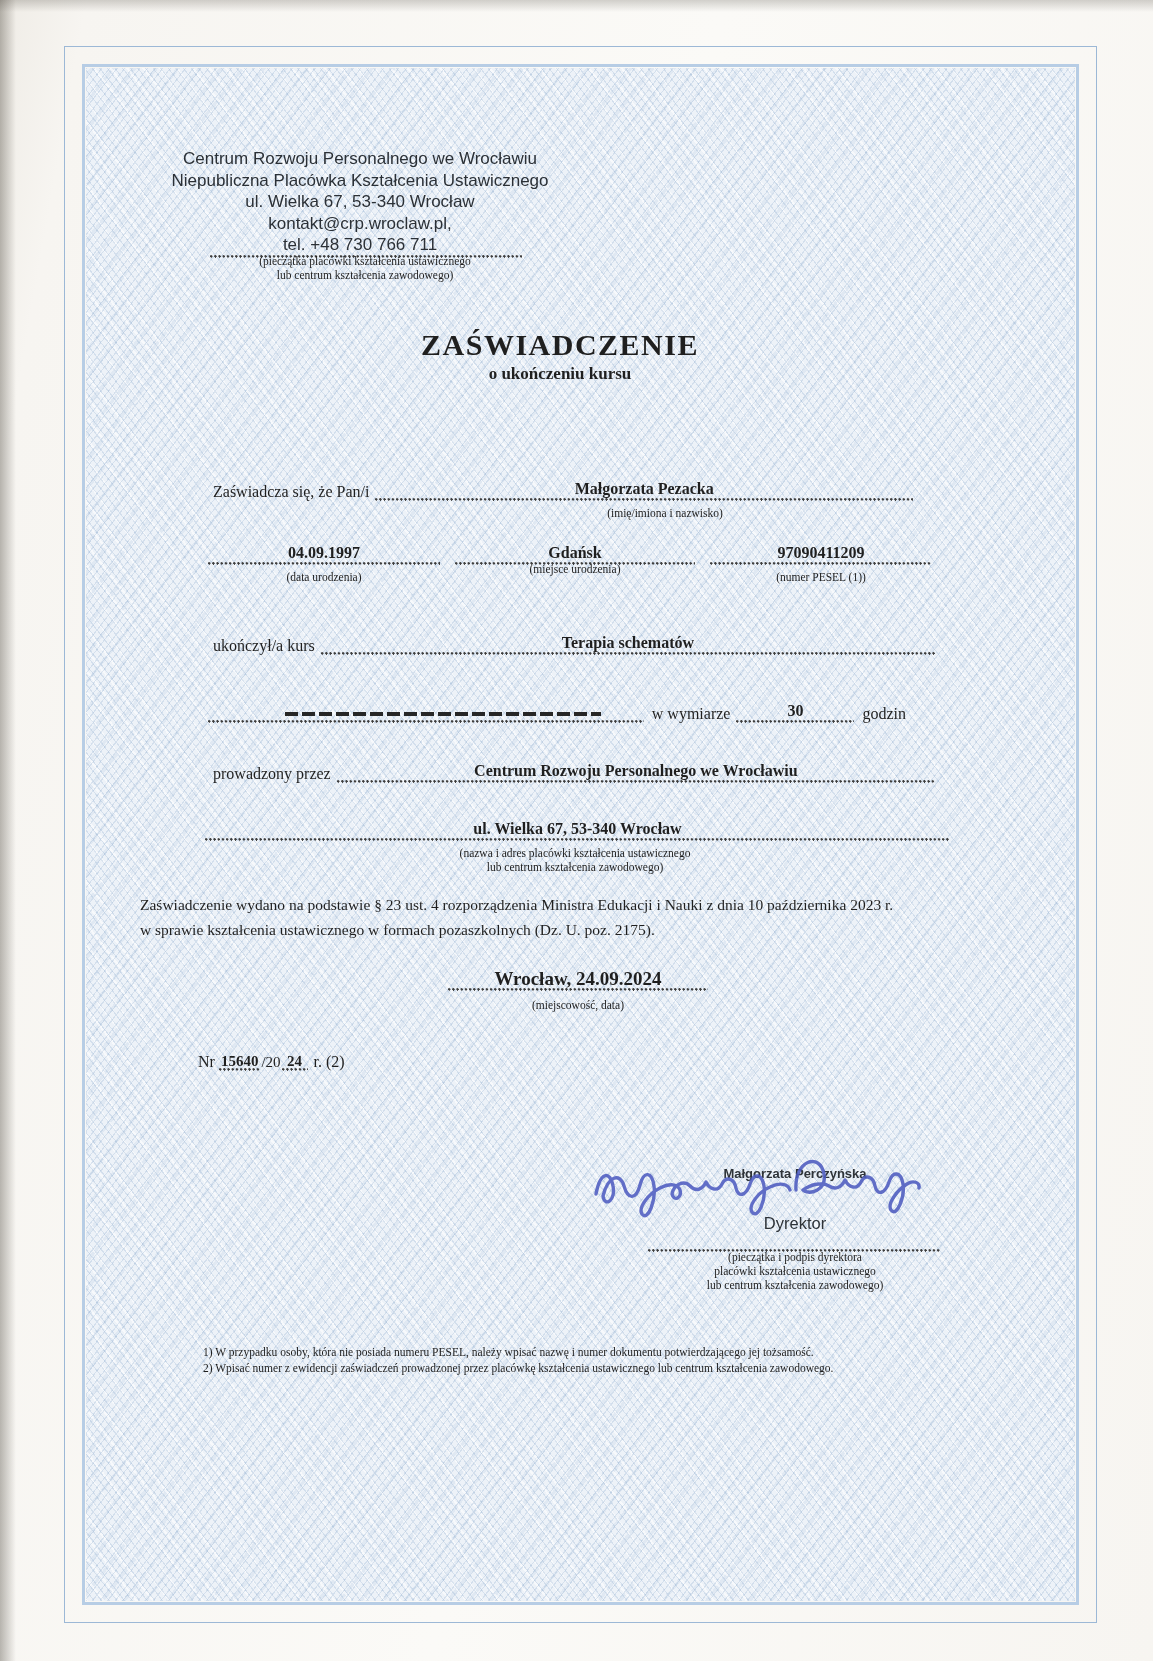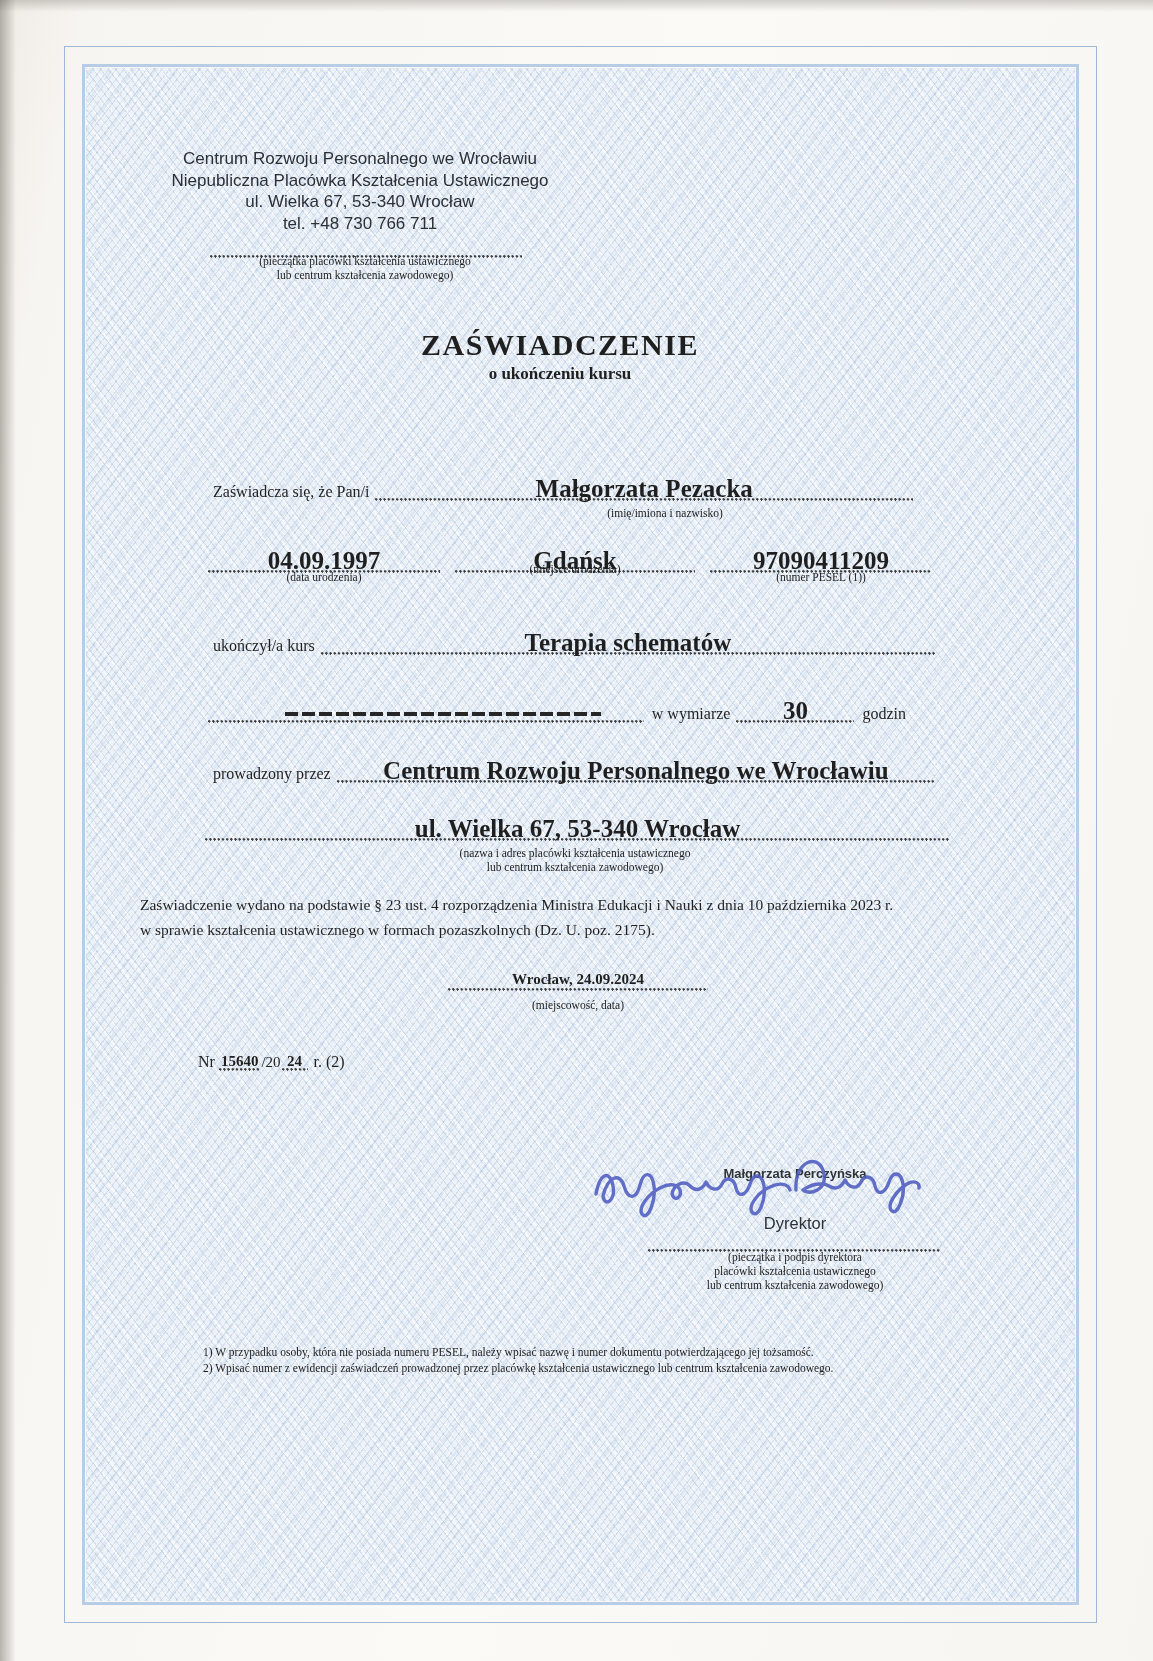--- a/index.html
+++ b/index.html
@@ -37,25 +37,25 @@
   
   .title{top:328px;left:0;width:1120px;text-align:center;font-weight:bold;
     font-size:30px;letter-spacing:1.5px;}
   .subtitle{top:364px;left:0;width:1120px;text-align:center;font-weight:bold;font-size:17px;}
   
   .row{display:flex;align-items:flex-end;}
   .flabel{font-size:16px;white-space:nowrap;padding-right:6px;}
   .dots{background-image:radial-gradient(circle at 1.2px 1.2px,#3e3e3e 1px,rgba(0,0,0,0) 1.25px);
     background-size:4.2px 2.6px;background-repeat:repeat-x;background-position:0 100%;
     display:flex;align-items:flex-end;justify-content:center;min-height:8px;}
-  .val{font-weight:bold;font-size:25px;line-height:22px;white-space:nowrap;padding:0 8px 1px 8px;}
+  .val{font-weight:bold;font-size:16px;line-height:22px;white-space:nowrap;padding:0 8px 1px 8px;}
   .row-name{top:478px;left:213px;width:700px;}
   .cap-name{top:506px;left:465px;width:400px;}
   .row-three{top:542px;left:208px;width:724px;justify-content:space-between;}
-  .col-date{width:232px;}.col-place{width:240px;}.col-pesel{width:222px;margin-top:8px;}
+  .col-date{width:232px;}.col-place{width:240px;}.col-pesel{width:222px;}
   .cap-date{top:570px;left:208px;width:232px;}
   .cap-place{top:562px;left:455px;width:240px;}
   .cap-pesel{top:570px;left:710px;width:222px;}
   .row-course{top:632px;left:213px;width:722px;}
   .row-hours{top:700px;left:208px;width:704px;}
   .row-hours .flabel{padding-left:8px;}
   .hours-dots{width:118px;}
   .dash-strike{top:712px;left:285px;width:316px;height:3.5px;
     background-image:repeating-linear-gradient(90deg,#262626 0 13px,rgba(0,0,0,0) 13px 17px);}
   .row-conducted{top:760px;left:213px;width:722px;}
@@ -90,20 +90,21 @@
 <div class="scan-edge-top"></div>
 
 <div class="frame-outer abs"></div>
 <div class="guilloche abs"></div>
 <div class="frame-inner abs"></div>
 
 <div class="stamp abs">
   <div>Centrum Rozwoju Personalnego we Wrocławiu</div>
   <div>Niepubliczna Placówka Kształcenia Ustawicznego</div>
   <div>ul. Wielka 67, 53-340 Wrocław</div>
+  <div>kontakt@crp.wroclaw.pl,</div>
   <div>tel. +48 730 766 711</div>
 </div>
 <div class="stamp-divider dots abs"></div>
 <div class="stamp-caption abs caption">
   <div>(pieczątka placówki kształcenia ustawicznego</div>
   <div>lub centrum kształcenia zawodowego)</div>
 </div>
 
 <div class="title abs">ZAŚWIADCZENIE</div>
 <div class="subtitle abs">o ukończeniu kursu</div>
@@ -165,21 +166,21 @@
   <div>lub centrum kształcenia zawodowego)</div>
 </div>
 
 <div class="legal abs">
   <div>Zaświadczenie wydano na podstawie § 23 ust. 4 rozporządzenia Ministra Edukacji i Nauki z dnia 10 października 2023 r.</div>
   <div>w sprawie kształcenia ustawicznego w formach pozaszkolnych (Dz. U. poz. 2175).</div>
 </div>
 
 <div class="row row-placedate abs">
   <span class="dots" style="flex:1">
-    <span class="val" style="font-size:15px">Wrocław, 24.09.2024</span>
+    <span class="val" style="font-size:19px">Wrocław, 24.09.2024</span>
   </span>
 </div>
 <div class="cap-placedate abs caption">(miejscowość, data)</div>
 
 <div class="row row-number abs">
   <span style="padding-right:4px">Nr</span>
   <span class="dots">
     <span class="num-val">15640</span>
   </span>
     <span class="num-sep">/20</span>

